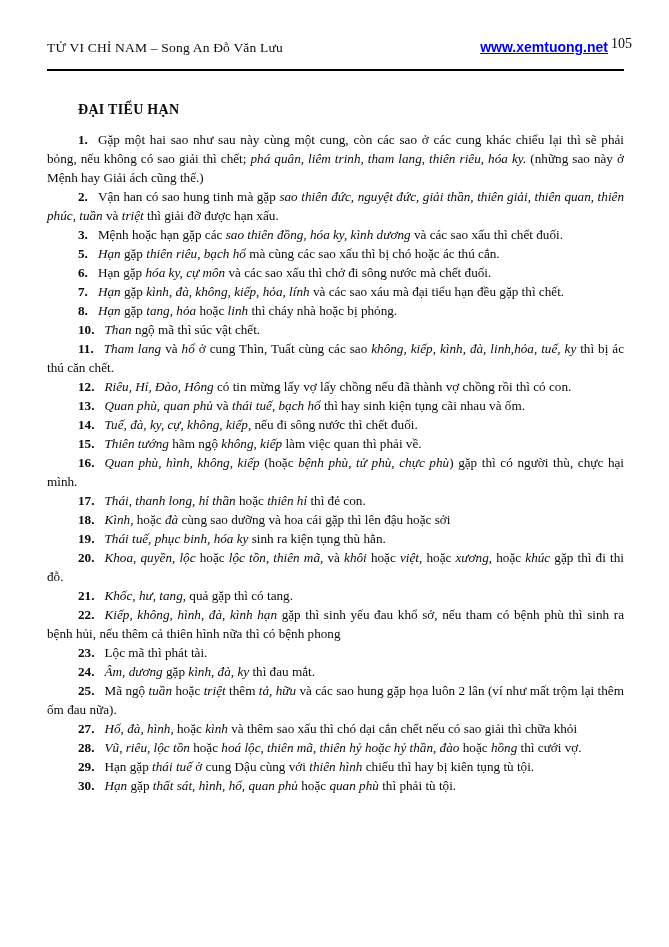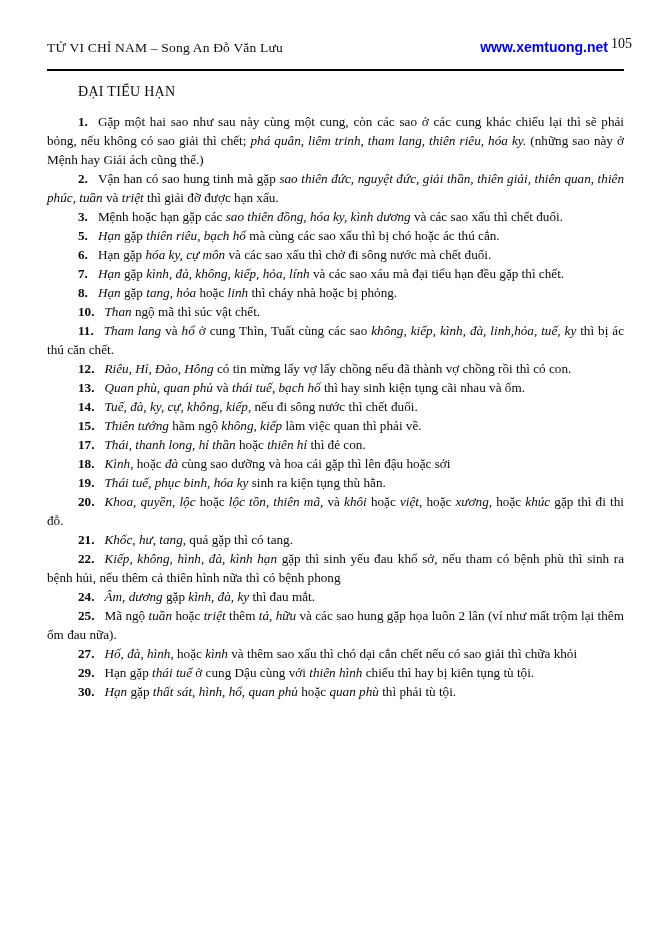--- a/index.html
+++ b/index.html
@@ -20,34 +20,35 @@
     align-items:baseline;
     margin-bottom:13px;
   }
   .htitle{font-size:13.5px;letter-spacing:.2px;}
   .hright{position:relative;padding-right:16px;white-space:nowrap;}
   .hlink{
     font-family:"Liberation Sans", sans-serif;
     font-weight:bold;
     font-size:14px;
     color:var(--link,#0000EE);
+    text-decoration:underline;
     cursor:pointer;
   }
   .pagenum{
     position:absolute;
     right:-8px;top:-2px;
     font-size:14px;
     color:var(--ink,#0a0a0a);
     text-align:right;
   }
   .rule{border:none;border-top:2px solid #000;margin:0;}
   .sect{
-    margin:13px 0 0 31px;
+    margin:31px 0 0 31px;
     font-size:14px;
-    font-weight:normal;
+    font-weight:bold;
     line-height:16px;
     letter-spacing:.3px;
   }
   .items{margin-top:12px;}
   .item{
     margin:0;
     text-align:justify;
     text-indent:31px;
     font-size:13.2px;
     line-height:19px;
@@ -76,25 +77,28 @@
       <p class="item"><b class="num">5.</b><span class="sp"></span><i>Hạn</i><span> gặp </span><i>thiên riêu, bạch hổ</i><span> mà cùng các sao xấu thì bị chó hoặc ác thú cắn.</span></p>
       <p class="item"><b class="num">6.</b><span class="sp"></span><span>Hạn gặp </span><i>hóa ky, cự môn</i><span> và các sao xấu thì chở đi sông nước mà chết đuối.</span></p>
       <p class="item"><b class="num">7.</b><span class="sp"></span><i>Hạn</i><span> gặp </span><i>kình, đà, không, kiếp, hỏa, lính</i><span> và các sao xáu mà đại tiểu hạn đều gặp thì chết.</span></p>
       <p class="item"><b class="num">8.</b><span class="sp"></span><i>Hạn</i><span> gặp </span><i>tang, hỏa</i><span> hoặc </span><i>linh</i><span> thì cháy nhà hoặc bị phỏng.</span></p>
       <p class="item"><b class="num">10.</b><span class="sp"></span><i>Than</i><span> ngộ mã thì súc vật chết.</span></p>
       <p class="item"><b class="num">11.</b><span class="sp"></span><i>Tham lang</i><span> và </span><i>hổ</i><span> ở cung Thìn, Tuất cùng các sao </span><i>không, kiếp, kình, đà, linh,hỏa, tuế, ky</i><span> thì bị ác thú căn chết.</span></p>
       <p class="item"><b class="num">12.</b><span class="sp"></span><i>Riêu, Hỉ, Đào, Hông</i><span> có tin mừng lấy vợ lấy chồng nếu đã thành vợ chồng rồi thì có con.</span></p>
       <p class="item"><b class="num">13.</b><span class="sp"></span><i>Quan phù, quan phủ</i><span> và </span><i>thái tuế, bạch hổ</i><span> thì hay sinh kiện tụng cãi nhau và ốm.</span></p>
       <p class="item"><b class="num">14.</b><span class="sp"></span><i>Tuế, đà, ky, cự, không, kiếp</i><span>, nếu đi sông nước thì chết đuối.</span></p>
       <p class="item"><b class="num">15.</b><span class="sp"></span><i>Thiên tướng</i><span> hãm ngộ </span><i>không, kiếp</i><span> làm việc quan thì phải về.</span></p>
+      <p class="item"><b class="num">16.</b><span class="sp"></span><i>Quan phù, hình, không, kiếp</i><span> (hoặc </span><i>bệnh phù, tử phù, chực phù</i><span>) gặp thì có người thù, chực hại mình.</span></p>
       <p class="item"><b class="num">17.</b><span class="sp"></span><i>Thái, thanh long, hỉ thần</i><span> hoặc </span><i>thiên hỉ</i><span> thì đẻ con.</span></p>
       <p class="item"><b class="num">18.</b><span class="sp"></span><i>Kình,</i><span> hoặc </span><i>đà</i><span> cùng sao dưỡng và hoa cái gặp thì lên đậu hoặc sởi</span></p>
       <p class="item"><b class="num">19.</b><span class="sp"></span><i>Thái tuế, phục binh, hóa ky</i><span> sinh ra kiện tụng thù hằn.</span></p>
       <p class="item"><b class="num">20.</b><span class="sp"></span><i>Khoa, quyền, lộc</i><span> hoặc </span><i>lộc tồn, thiên mã,</i><span> và </span><i>khôi</i><span> hoặc </span><i>việt</i><span>, hoặc </span><i>xương</i><span>, hoặc </span><i>khúc</i><span> gặp thì đi thi đỗ.</span></p>
       <p class="item"><b class="num">21.</b><span class="sp"></span><i>Khốc, hư, tang</i><span>, quả gặp thì có tang.</span></p>
       <p class="item"><b class="num">22.</b><span class="sp"></span><i>Kiếp, không, hình, đà, kình hạn</i><span> gặp thì sinh yếu đau khổ sở, nếu tham có bệnh phù thì sinh ra bệnh hủi, nếu thêm cả thiên hình nữa thì có bệnh phong</span></p>
+      <p class="item"><b class="num">23.</b><span class="sp"></span><span>Lộc mã thì phát tài.</span></p>
       <p class="item"><b class="num">24.</b><span class="sp"></span><i>Âm, dương</i><span> gặp </span><i>kình, đà, ky</i><span> thì đau mắt.</span></p>
       <p class="item"><b class="num">25.</b><span class="sp"></span><span>Mã ngộ </span><i>tuần</i><span> hoặc </span><i>triệt</i><span> thêm </span><i>tả, hữu</i><span> và các sao hung gặp họa luôn 2 lân (ví như mất trộm lại thêm ốm đau nữa).</span></p>
       <p class="item"><b class="num">27.</b><span class="sp"></span><i>Hổ, đà, hình,</i><span> hoặc </span><i>kình</i><span> và thêm sao xấu thì chó dại cắn chết nếu có sao giải thì chữa khỏi</span></p>
+      <p class="item"><b class="num">28.</b><span class="sp"></span><i>Vũ, riêu, lộc tồn</i><span> hoặc </span><i>hoá lộc, thiên mã, thiên hỷ hoặc hỷ thần, đào</i><span> hoặc </span><i>hồng</i><span> thì cưới vợ.</span></p>
       <p class="item"><b class="num">29.</b><span class="sp"></span><span>Hạn gặp </span><i>thái tuế</i><span> ở cung Dậu cùng với </span><i>thiên hình</i><span> chiếu thì hay bị kiên tụng tù tội.</span></p>
       <p class="item"><b class="num">30.</b><span class="sp"></span><i>Hạn</i><span> gặp </span><i>thất sát, hình, hổ, quan phủ</i><span> hoặc </span><i>quan phù</i><span> thì phải tù tội.</span></p>
     </div>
 </div>
 
 </body></html>

